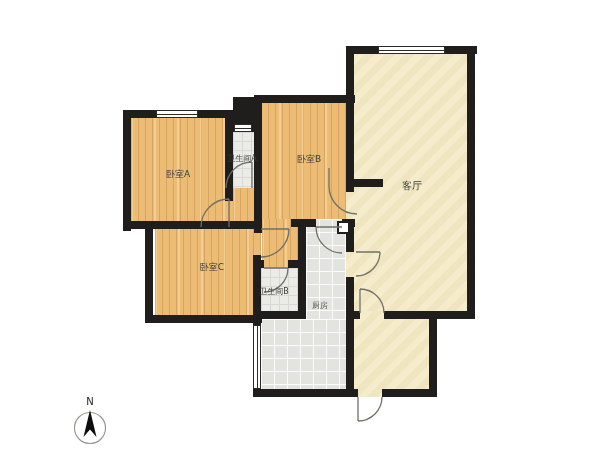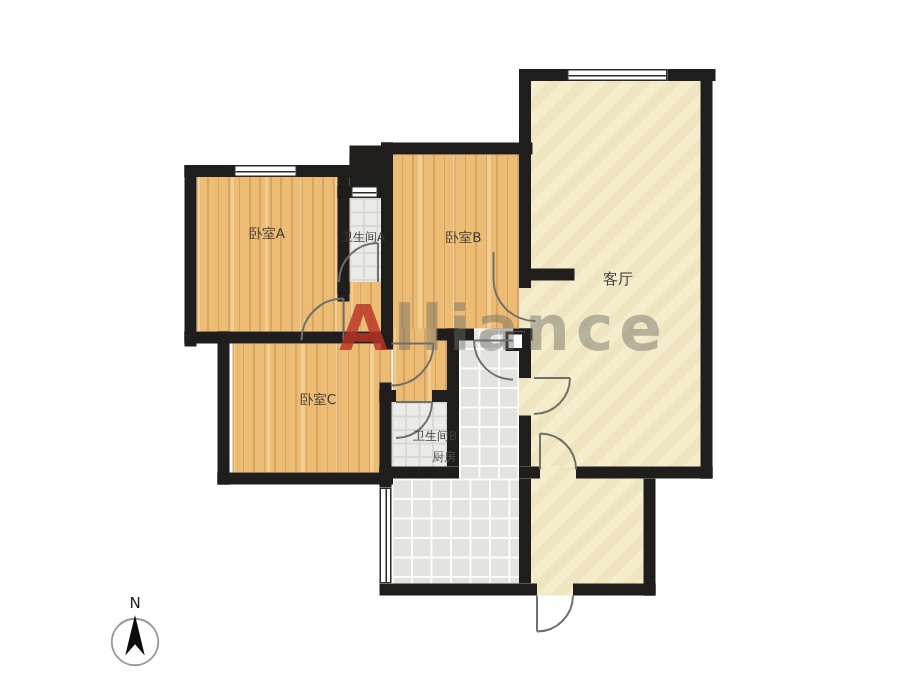--- a/index.html
+++ b/index.html
@@ -119,25 +119,22 @@
       <path d="M360,313 L360,289 M360,289 A24,24 0 0 1 384,313"></path>
       <path d="M358,397 L358,421 M382,397 A24,24 0 0 1 358,421"></path>
     </g>
     <g>
       <circle cx="90" cy="428" r="15.5" stroke="#999994" stroke-width="1.2" fill="#ffffff"></circle>
       <polygon points="90,410 96.5,437 90,429.5 83.5,437" fill="#0d0d0d"></polygon>
       <text x="90" y="405" text-anchor="middle" font-size="10" fill="#222222" font-family="DejaVu Sans, sans-serif">N</text>
     </g>
   </svg>
 
-  <div class="lbl" style="left:178px;top:156px;">卧室A</div>
+  <div class="lbl" style="left:178px;top:174px;">卧室A</div>
   <div class="lbl lbl-sm" style="left:242px;top:158px;text-align:center;">卫生间A</div>
   <div class="lbl" style="left:309px;top:159px;">卧室B</div>
   <div class="lbl" style="left:212px;top:267px;">卧室C</div>
-  <div class="lbl lbl-sm" style="left:290px;top:291px;">卫生间B</div>
-  <div class="lbl lbl-sm" style="left:296px;top:305px;color:#55534e;">厨房</div>
+  <div class="lbl lbl-sm" style="left:274px;top:291px;">卫生间B</div>
+  <div class="lbl lbl-sm" style="left:320px;top:305px;color:#55534e;">厨房</div>
   <div class="lbl lbl-lg" style="left:412px;top:186px;">客厅</div>
 
-  <div id="watermark">
-    <span class="wm-a">A</span><span class="wm-rest">lliance</span>
-  </div>
 
 </div>
 
 </body></html>

